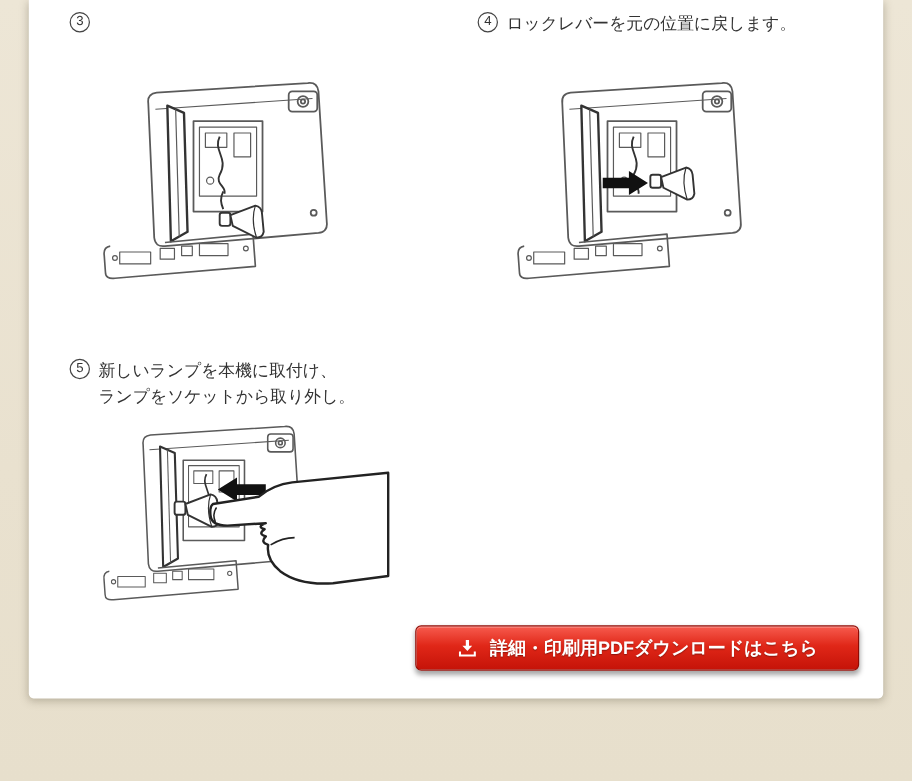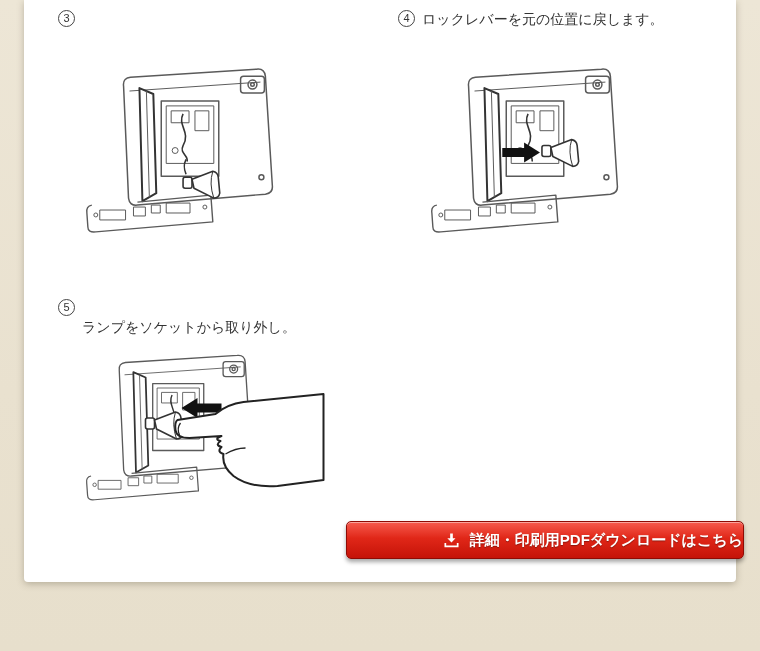--- a/index.html
+++ b/index.html
@@ -13,22 +13,22 @@
   .num{display:inline-flex;align-items:center;justify-content:center;width:17px;height:17px;
        border:1px solid #444;border-radius:50%;font-size:11px;line-height:1;margin-top:2px;flex:none;color:#333;}
   .cont{padding-left:24px;}
   .step3{left:34px;top:8px}
   .step4{left:374px;top:8px}
   .step5{left:34px;top:297px}
   .illus{position:absolute;}
   .illus3{left:48px;top:56px;width:238px;height:194px}
   .illus4{left:393px;top:56px;width:238px;height:194px}
   .illus5{left:48px;top:344px;width:258px;height:178px}
-  .pdf-btn{position:absolute;left:322px;top:521px;width:398px;height:38px;
-           display:flex;align-items:center;justify-content:flex-end;gap:9px;
+  .pdf-btn{position:absolute;left:322px;top:521px;width:370px;height:38px;
+           display:flex;align-items:center;justify-content:center;gap:9px;
            background:linear-gradient(180deg,#f75b4e 0%,#e02718 45%,#c51308 100%);
            border:1px solid #8f0b04;border-radius:5px;
            box-shadow:0 3px 4px rgba(0,0,0,0.35), inset 0 1px 0 rgba(255,255,255,0.45);
            color:#fff;font-size:15px;font-weight:bold;text-decoration:none;cursor:pointer;
            text-shadow:0 1px 1px rgba(0,0,0,0.35);}
   .dl-icon{width:19px;height:19px;flex:none}
 </style>
 </head>
 <body>
 
@@ -89,20 +89,21 @@
 
     <svg class="illus illus4" viewBox="0 0 240 195">
       <use href="#device-base"></use>
       <use href="#lamp-unit" x="126" y="84"></use>
       <polygon points="124,97 108,87 108,92.5 86,92.5 86,101.5 108,101.5 108,107" fill="#111"></polygon>
     </svg>
 
     <div class="step step5">
       <div class="line">
         <span class="num">5</span>
+        <span>新しいランプを本機に取付け、</span>
       </div>
       <div class="line cont">ランプをソケットから取り外し。</div>
     </div>
 
     <svg class="illus illus5" viewBox="0 0 255 178">
       <g transform="scale(0.88)">
         <use href="#device-base"></use>
       </g>
       <use href="#lamp-unit" x="72" y="68"></use>
       <polygon points="108,64 124,54 124,59.5 148,59.5 148,68.5 124,68.5 124,74" fill="#111"></polygon>

